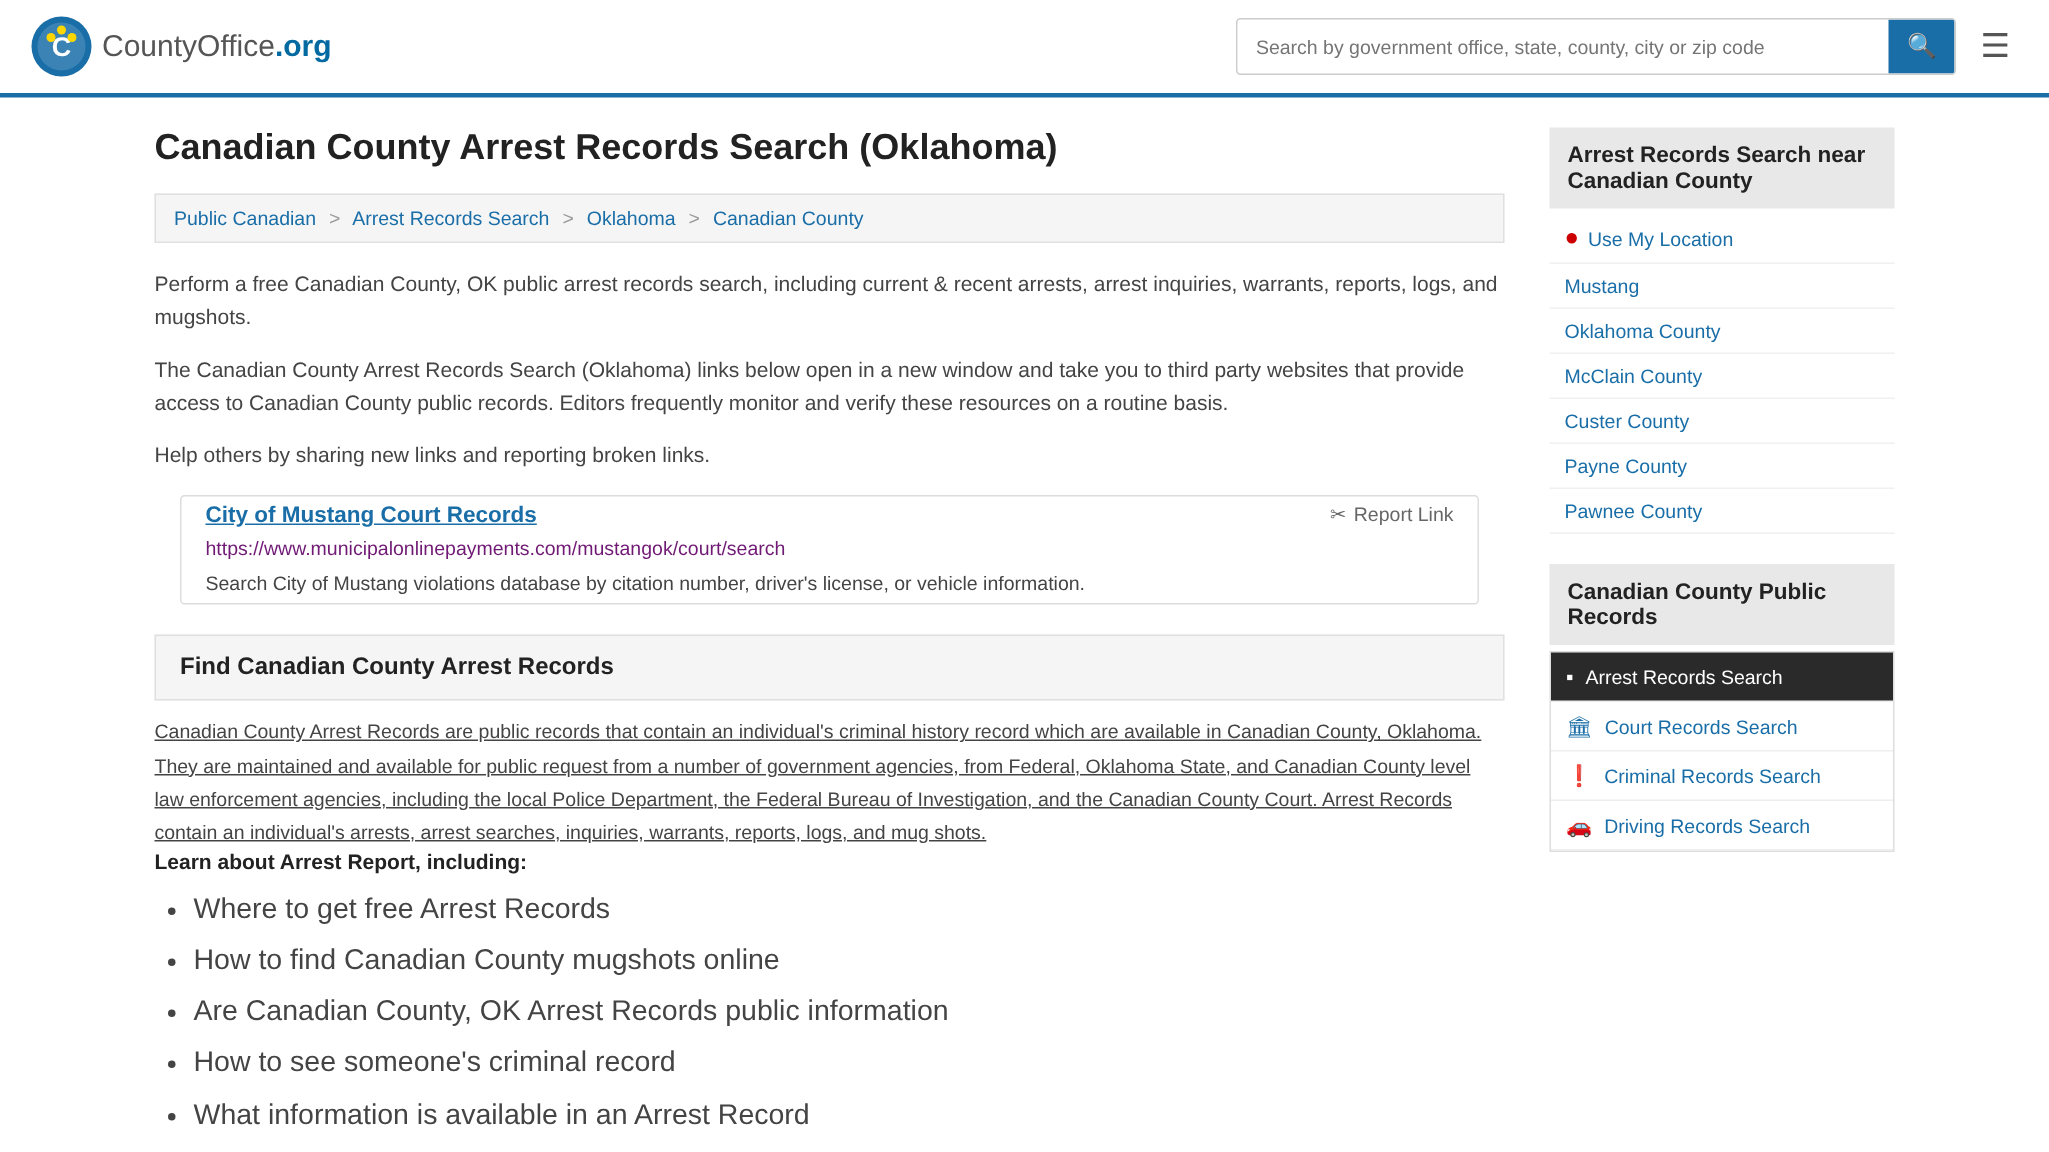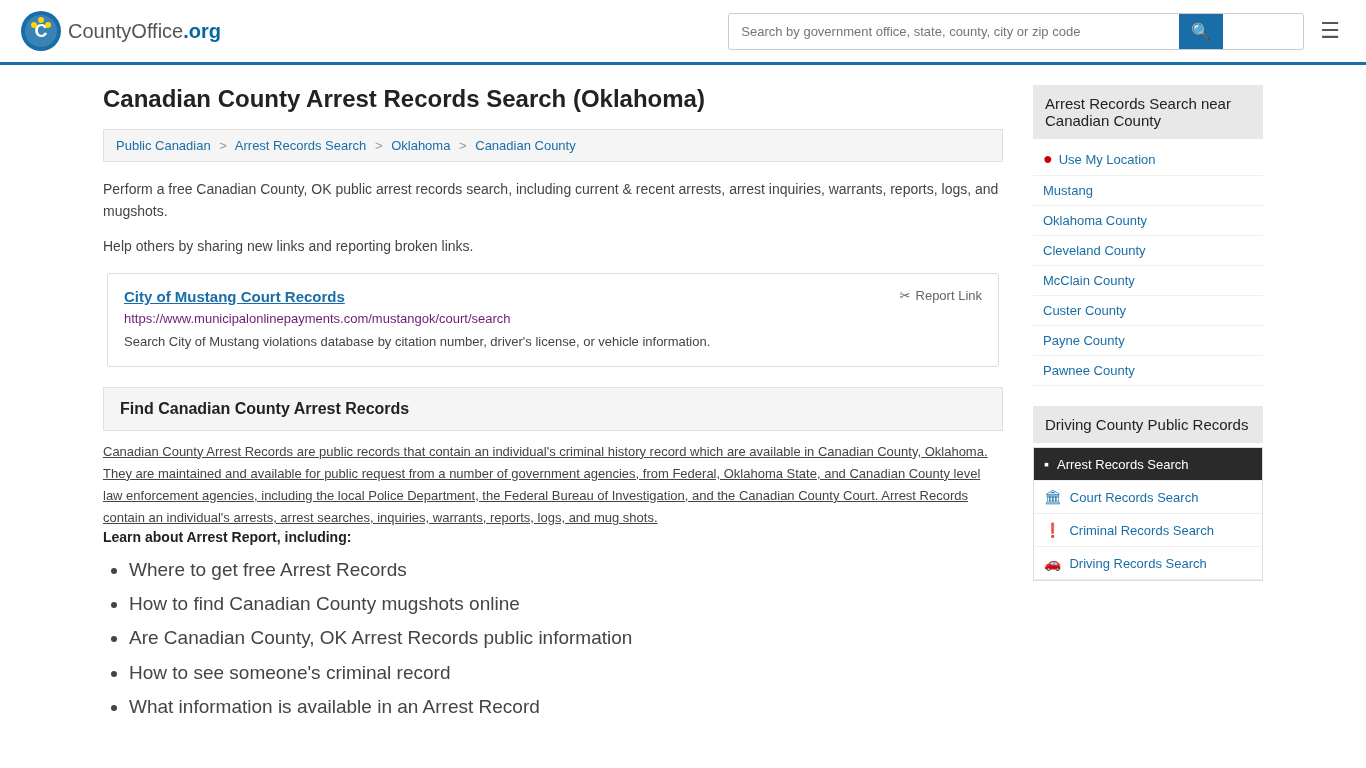--- a/index.html
+++ b/index.html
@@ -36,21 +36,21 @@
       display: flex;
       align-items: center;
       gap: 10px;
     }
     .search-bar {
       display: flex;
       align-items: center;
       border: 1px solid #ccc;
       border-radius: 3px;
       overflow: hidden;
-      width: 576px;
+      width: 480px;
     }
     .search-bar input {
       border: none;
       outline: none;
       padding: 8px 12px;
       font-size: 13px;
       width: 450px;
       color: #999;
     }
     .search-bar button {
@@ -104,22 +104,22 @@
     .intro-text {
       font-size: 14px;
       line-height: 1.6;
       color: #444;
       margin-bottom: 12px;
     }
 
     .record-card {
       border: 1px solid #ddd;
       border-radius: 3px;
-      padding: 14px 16px;
-      margin: 16px 4px;
+      padding: 4px 16px;
+      margin: 16px 17px;
       background: #fff;
     }
     .record-card-header {
       display: flex;
       justify-content: space-between;
       align-items: flex-start;
       margin-bottom: 6px;
     }
     .record-title {
       font-size: 15px;
@@ -186,21 +186,21 @@
       width: 230px;
       flex-shrink: 0;
     }
     .sidebar-section {
       margin-bottom: 20px;
     }
     .sidebar-section-title {
       background: #e8e8e8;
       padding: 10px 12px;
       font-size: 15px;
-      font-weight: normal;
+      font-weight: bold;
       color: #222;
       margin-bottom: 4px;
     }
     .sidebar-link {
       display: flex;
       align-items: center;
       gap: 6px;
       padding: 7px 10px;
       color: #1a6ea8;
       text-decoration: none;
@@ -271,20 +271,21 @@
       <a>Public Canadian</a>
       <span>&gt;</span>
       <a>Arrest Records Search</a>
       <span>&gt;</span>
       <a>Oklahoma</a>
       <span>&gt;</span>
       <a>Canadian County</a>
     </div>
 
     <p class="intro-text">Perform a free Canadian County, OK public arrest records search, including current &amp; recent arrests, arrest inquiries, warrants, reports, logs, and mugshots.</p>
+    <p class="intro-text">The Canadian County Arrest Records Search (Oklahoma) links below open in a new window and take you to third party websites that provide access to Canadian County public records. Editors frequently monitor and verify these resources on a routine basis.</p>
     <p class="intro-text">
       <span>Help others by sharing </span><a>new links</a><span> and reporting broken links.</span>
     </p>
 
     <div class="record-card">
       <div class="record-card-header">
         <span class="record-title">City of Mustang Court Records</span>
         <span class="report-link">
           <span>✂</span>
           <span>Report Link</span>
@@ -315,30 +316,29 @@
 
     <div class="sidebar-section">
       <div class="sidebar-section-title">Arrest Records Search near Canadian County</div>
       <a class="sidebar-link">
         <span class="dot">●</span>
         <span>Use My Location</span>
       </a>
       <div id="nearby-links">
           <a class="sidebar-link">Mustang</a>
           <a class="sidebar-link">Oklahoma County</a>
-          <a class="sidebar-link">Cleveland County</a>
           <a class="sidebar-link">McClain County</a>
           <a class="sidebar-link">Custer County</a>
           <a class="sidebar-link">Payne County</a>
           <a class="sidebar-link">Pawnee County</a>
         </div>
     </div>
 
     <div class="sidebar-section">
-      <div class="sidebar-section-title">Driving County Public Records</div>
+      <div class="sidebar-section-title">Canadian County Public Records</div>
       <div class="sidebar-records-list" id="records-list">
           <div class="sidebar-record-item active">
             <span class="rec-icon">▪</span>
             <span>Arrest Records Search</span>
           </div>
           <div class="sidebar-record-item">
             <span class="rec-icon">🏛</span>
             <span>Court Records Search</span>
           </div>
           <div class="sidebar-record-item">

